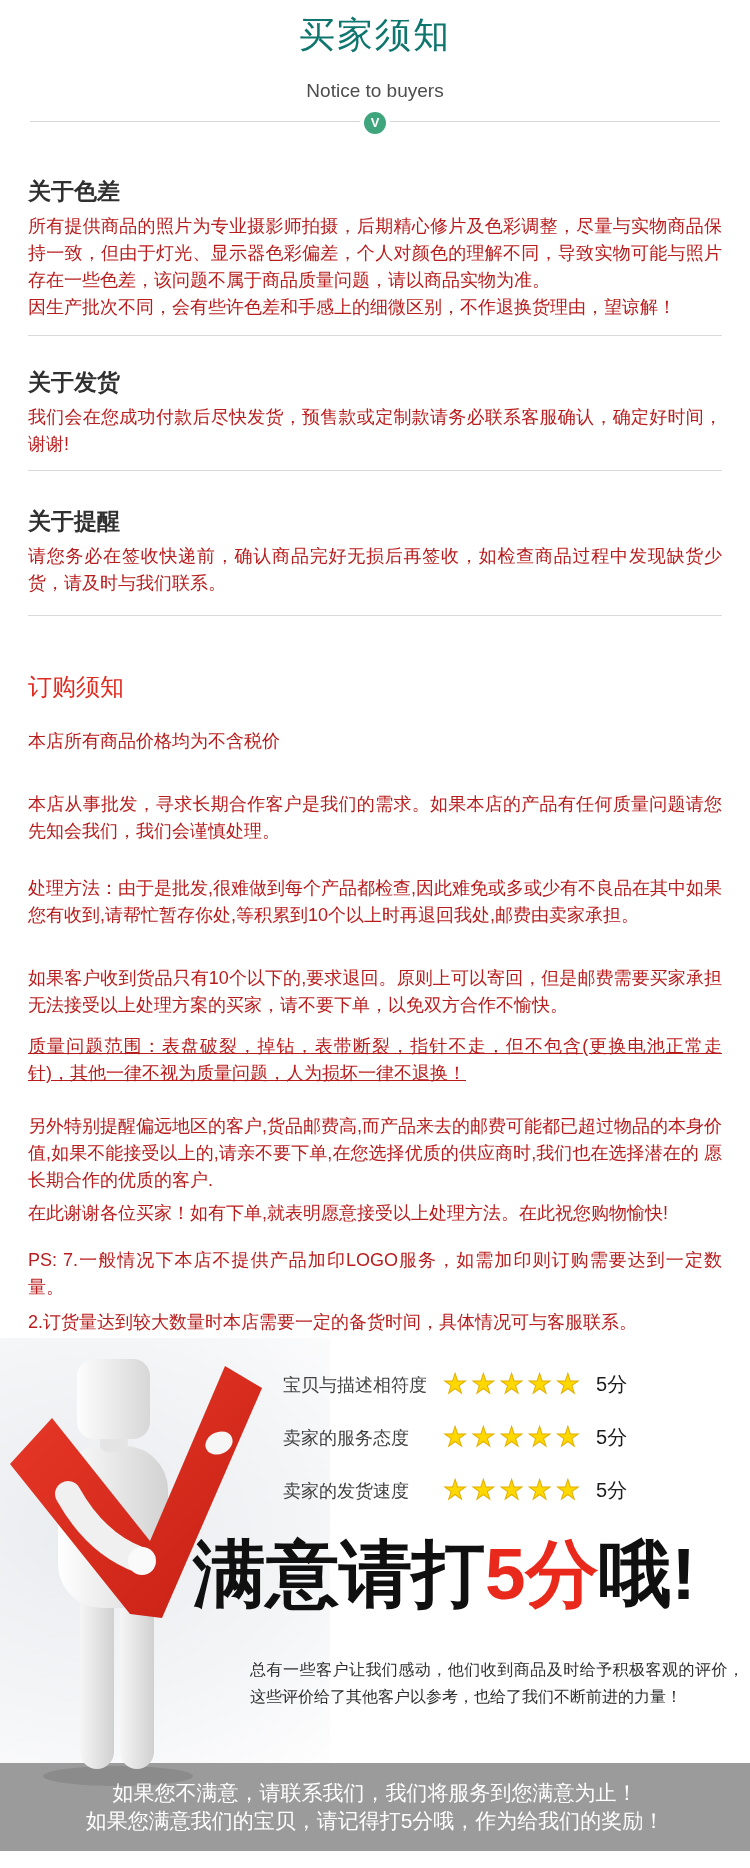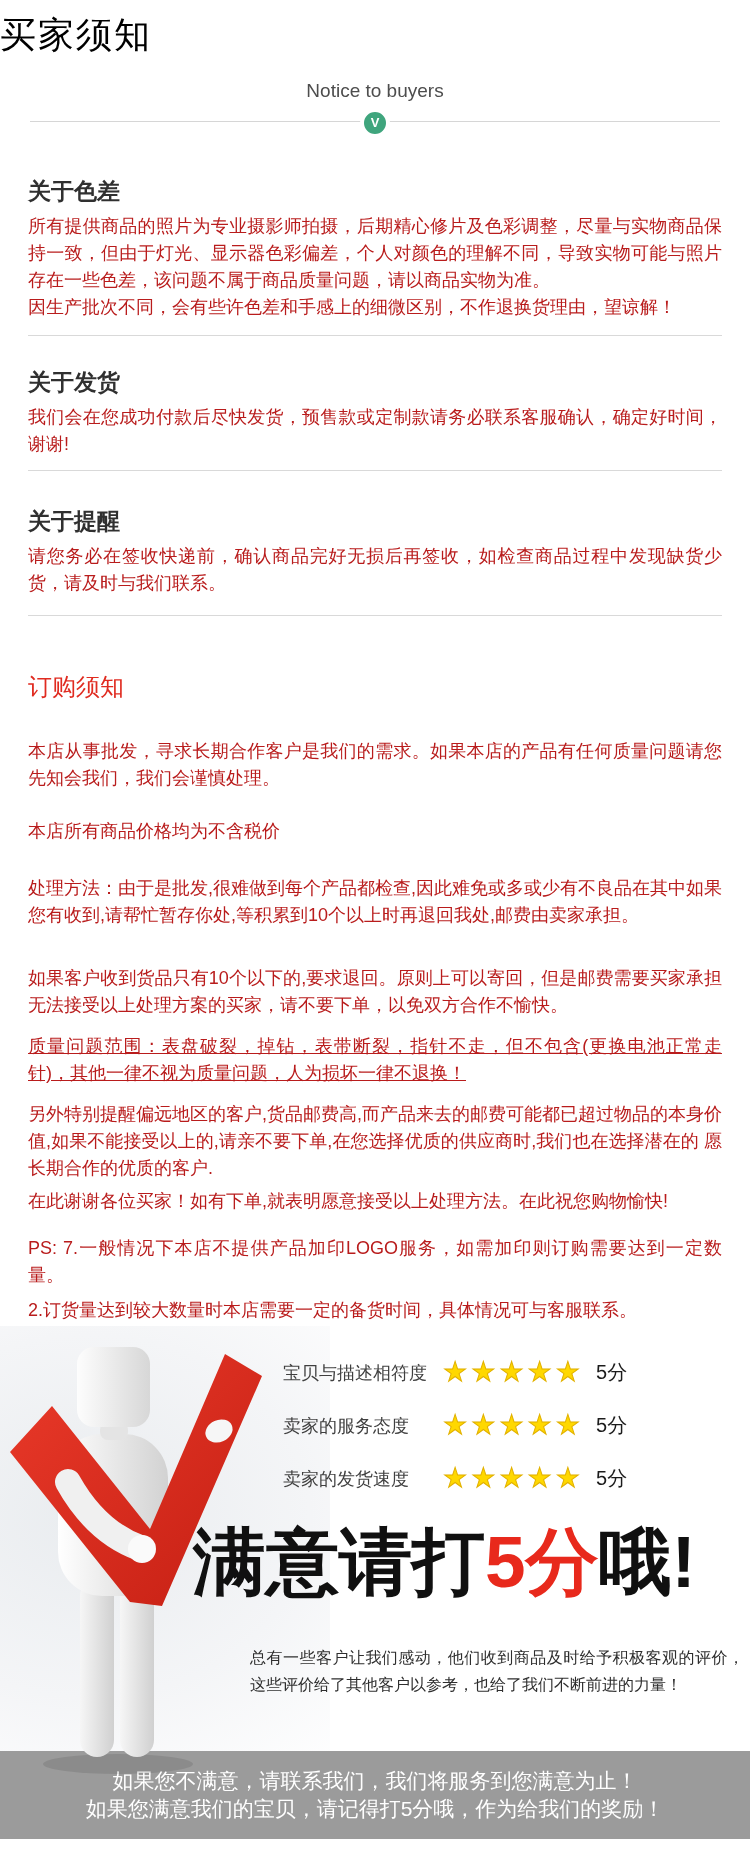--- a/index.html
+++ b/index.html
@@ -2,21 +2,21 @@
 <html><head>
 <meta charset="utf-8">
 <style>
   html,body{margin:0;padding:0;}
   body{
     width:750px;height:1868px;background:#ffffff;overflow:hidden;position:relative;
     font-family:"Liberation Sans","DejaVu Sans",sans-serif;
     -webkit-font-smoothing:antialiased;
   }
   .page-title{
-    text-align:left;font-size:36px;line-height:42px;color:#000000;
+    text-align:center;font-size:36px;line-height:42px;color:#0f766e;
     margin-top:14px;font-weight:normal;letter-spacing:2px;
   }
   .page-subtitle{
     text-align:center;font-size:19px;line-height:22px;color:#4d4d4d;margin-top:14px;
   }
   .badge-divider{position:relative;height:30px;margin-top:5px;}
   .badge-divider .line{
     position:absolute;left:30px;right:30px;top:14px;border-top:1px solid #d6d6d6;
   }
   .badge{
@@ -43,21 +43,21 @@
   .mt-div3{margin-top:18px;}
   .order-heading{
     font-size:24px;line-height:30px;font-weight:normal;margin:0;margin-top:56px;
     color:#e02b20;
   }
   .mt-op1{margin-top:26px;}
   .mt-op2{margin-top:36px;}
   .mt-op3{margin-top:30px;}
   .mt-op4{margin-top:36px;}
   .mt-op5{margin-top:14px;text-decoration:underline;}
-  .mt-op6{margin-top:14px;}
+  .mt-op6{margin-top:26px;}
   .mt-op7{margin-top:6px;}
   .mt-op8{margin-top:20px;}
   .mt-op9{margin-top:8px;}
 
   .promo{position:relative;width:750px;height:425px;margin-left:-28px;margin-top:2px;z-index:2;}
   .promo-bg{
     position:absolute;left:0;top:0;width:330px;height:425px;
     background:radial-gradient(ellipse 400px 330px at 90px 190px,#e9ecef 0%,#f4f5f7 55%,#ffffff 100%);
   }
   .mascot{position:absolute;left:0;top:8px;z-index:3;}
@@ -106,22 +106,22 @@
 
   <h2 class="section-heading mt-h2">关于发货</h2>
   <p class="body-p mt-p">我们会在您成功付款后尽快发货，预售款或定制款请务必联系客服确认，确定好时间，谢谢!</p>
   <div class="divider mt-div2"></div>
 
   <h2 class="section-heading mt-h3">关于提醒</h2>
   <p class="body-p mt-p">请您务必在签收快递前，确认商品完好无损后再签收，如检查商品过程中发现缺货少货，请及时与我们联系。</p>
   <div class="divider mt-div3"></div>
 
   <h2 class="order-heading">订购须知</h2>
+  <p class="body-p mt-op1">本店所有商品价格均为不含税价</p>
   <p class="body-p mt-op2">本店从事批发，寻求长期合作客户是我们的需求。如果本店的产品有任何质量问题请您先知会我们，我们会谨慎处理。</p>
-  <p class="body-p mt-op1">本店所有商品价格均为不含税价</p>
   <p class="body-p mt-op3">处理方法：由于是批发,很难做到每个产品都检查,因此难免或多或少有不良品在其中如果您有收到,请帮忙暂存你处,等积累到10个以上时再退回我处,邮费由卖家承担。</p>
   <p class="body-p mt-op4">如果客户收到货品只有10个以下的,要求退回。原则上可以寄回，但是邮费需要买家承担无法接受以上处理方案的买家，请不要下单，以免双方合作不愉快。</p>
   <p class="body-p mt-op5">质量问题范围：表盘破裂，掉钻，表带断裂，指针不走，但不包含(更换电池正常走针)，其他一律不视为质量问题，人为损坏一律不退换！</p>
   <p class="body-p mt-op6">另外特别提醒偏远地区的客户,货品邮费高,而产品来去的邮费可能都已超过物品的本身价值,如果不能接受以上的,请亲不要下单,在您选择优质的供应商时,我们也在选择潜在的 愿长期合作的优质的客户.</p>
   <p class="body-p mt-op7">在此谢谢各位买家！如有下单,就表明愿意接受以上处理方法。在此祝您购物愉快!</p>
   <p class="body-p mt-op8">PS: 7.一般情况下本店不提供产品加印LOGO服务，如需加印则订购需要达到一定数量。</p>
   <p class="body-p mt-op9">2.订货量达到较大数量时本店需要一定的备货时间，具体情况可与客服联系。</p>
 
   <section class="promo">
     <div class="promo-bg"></div>

